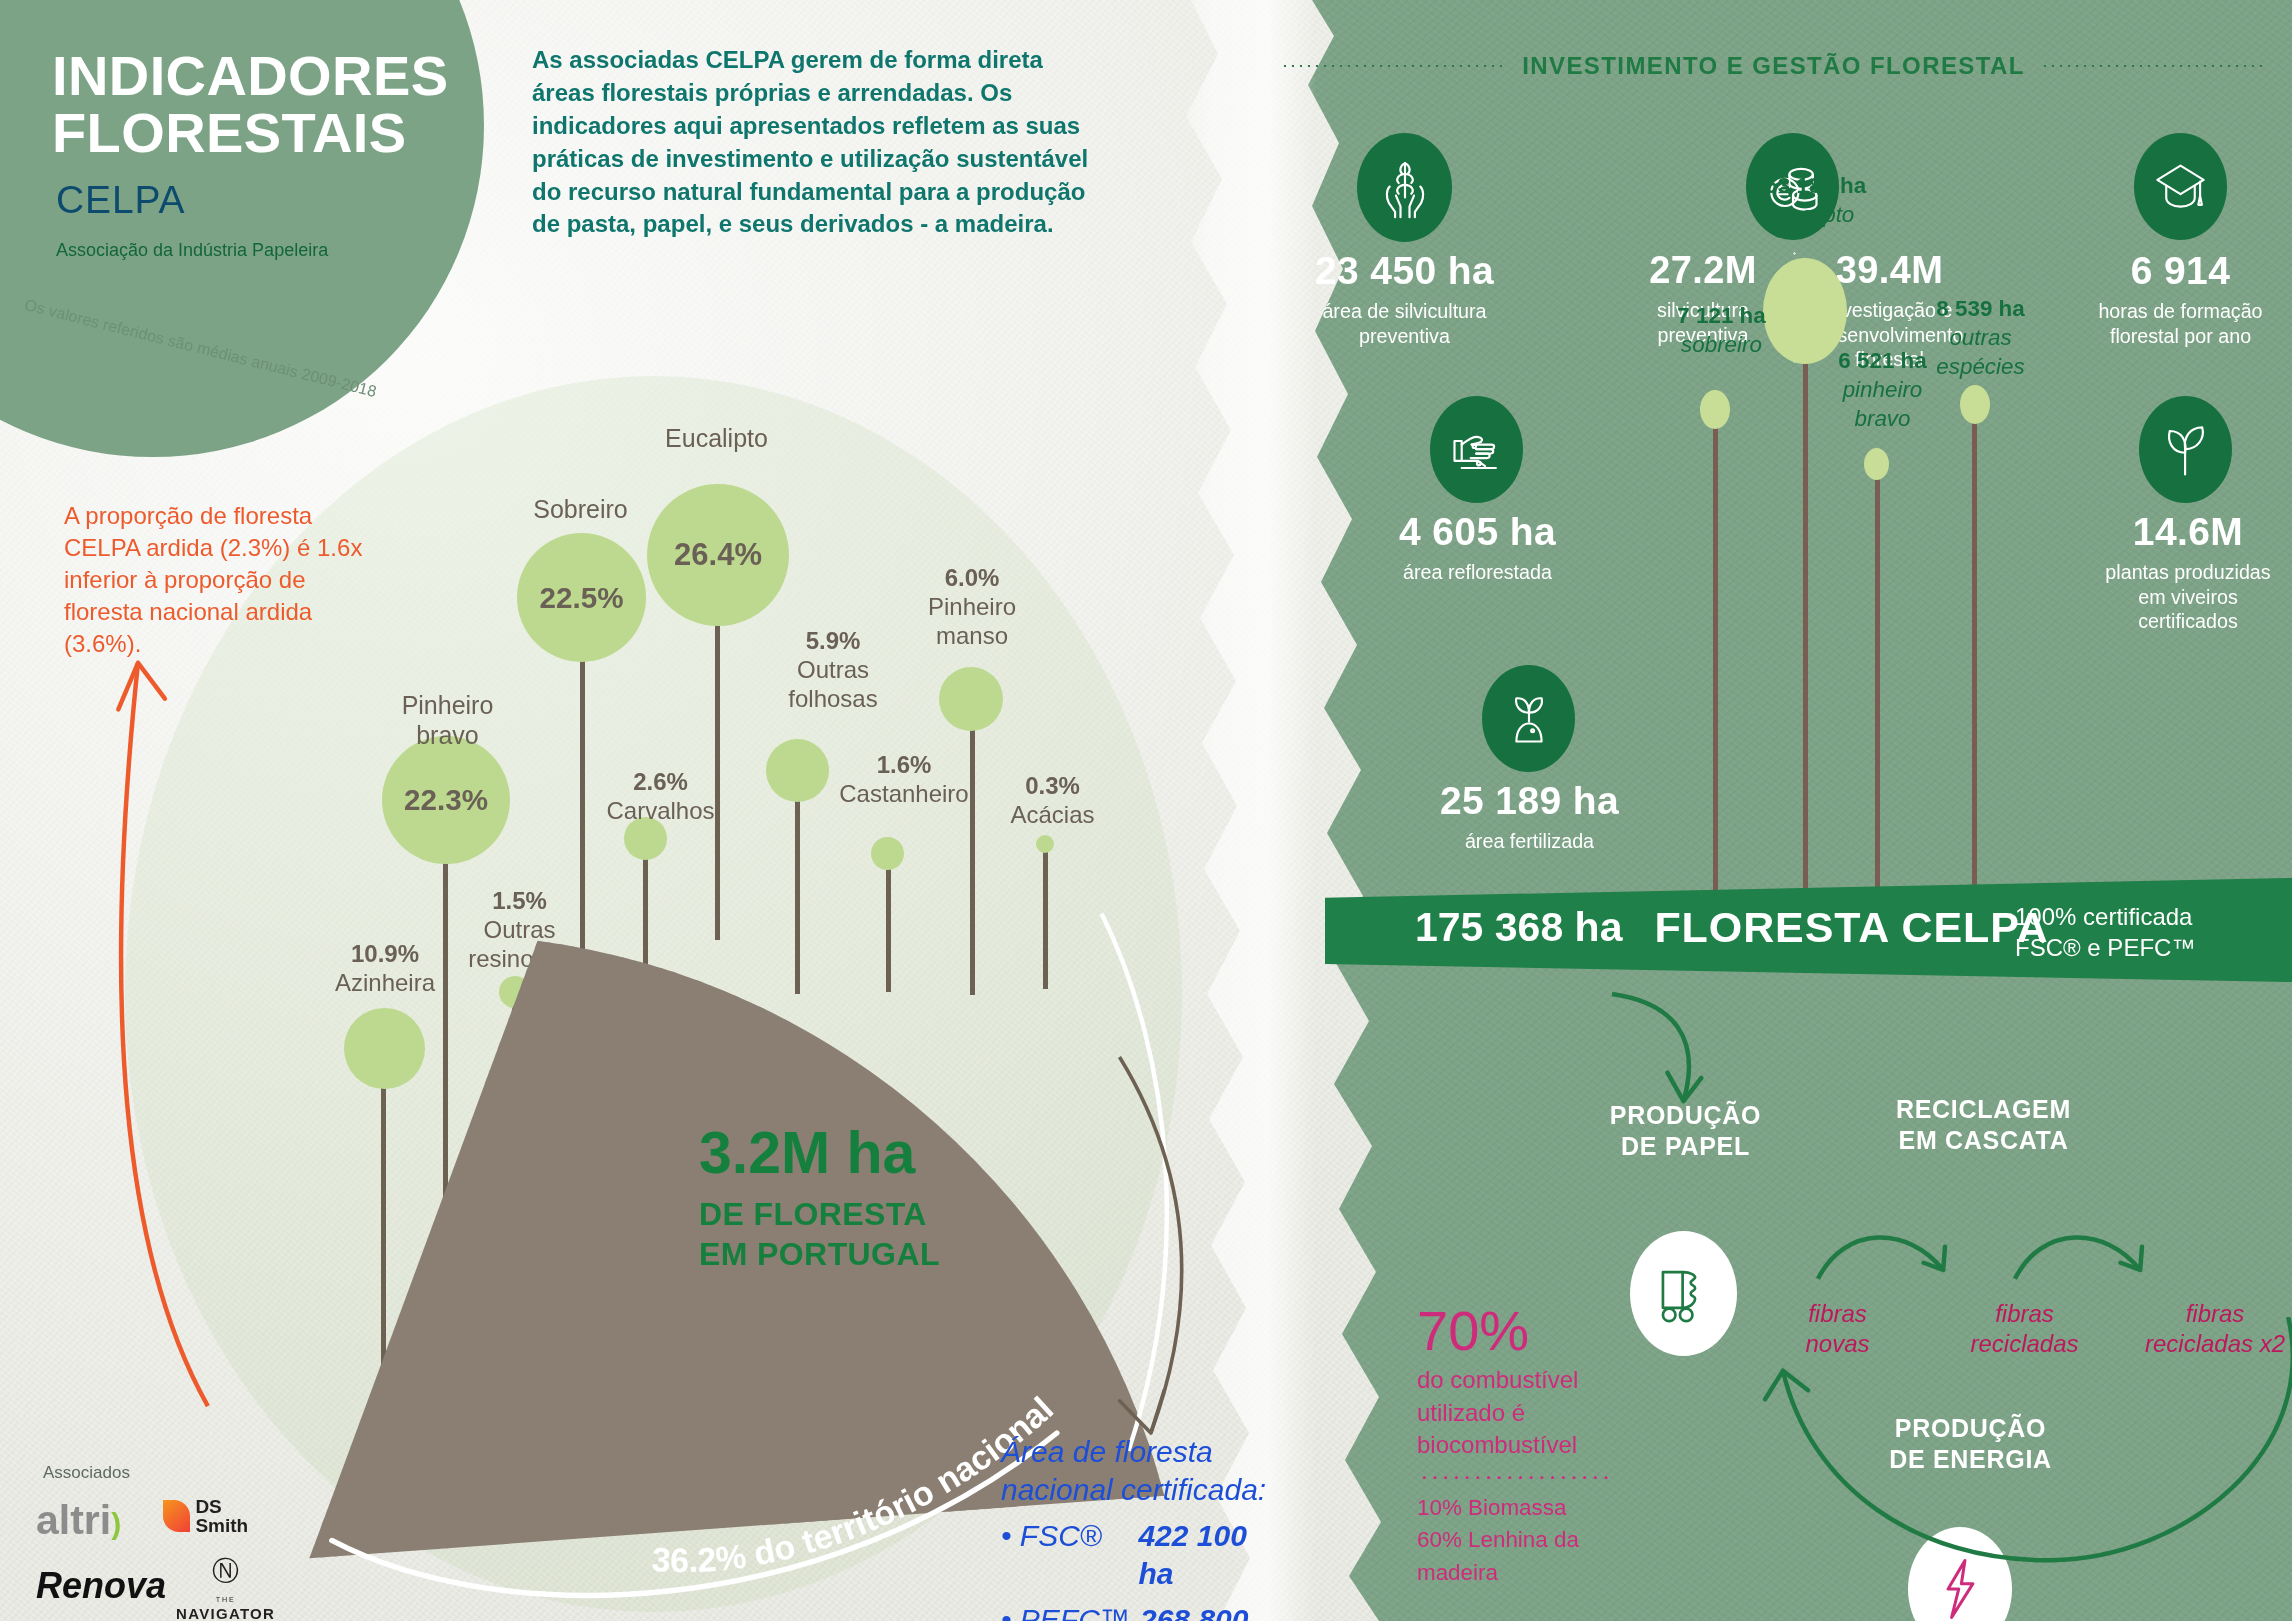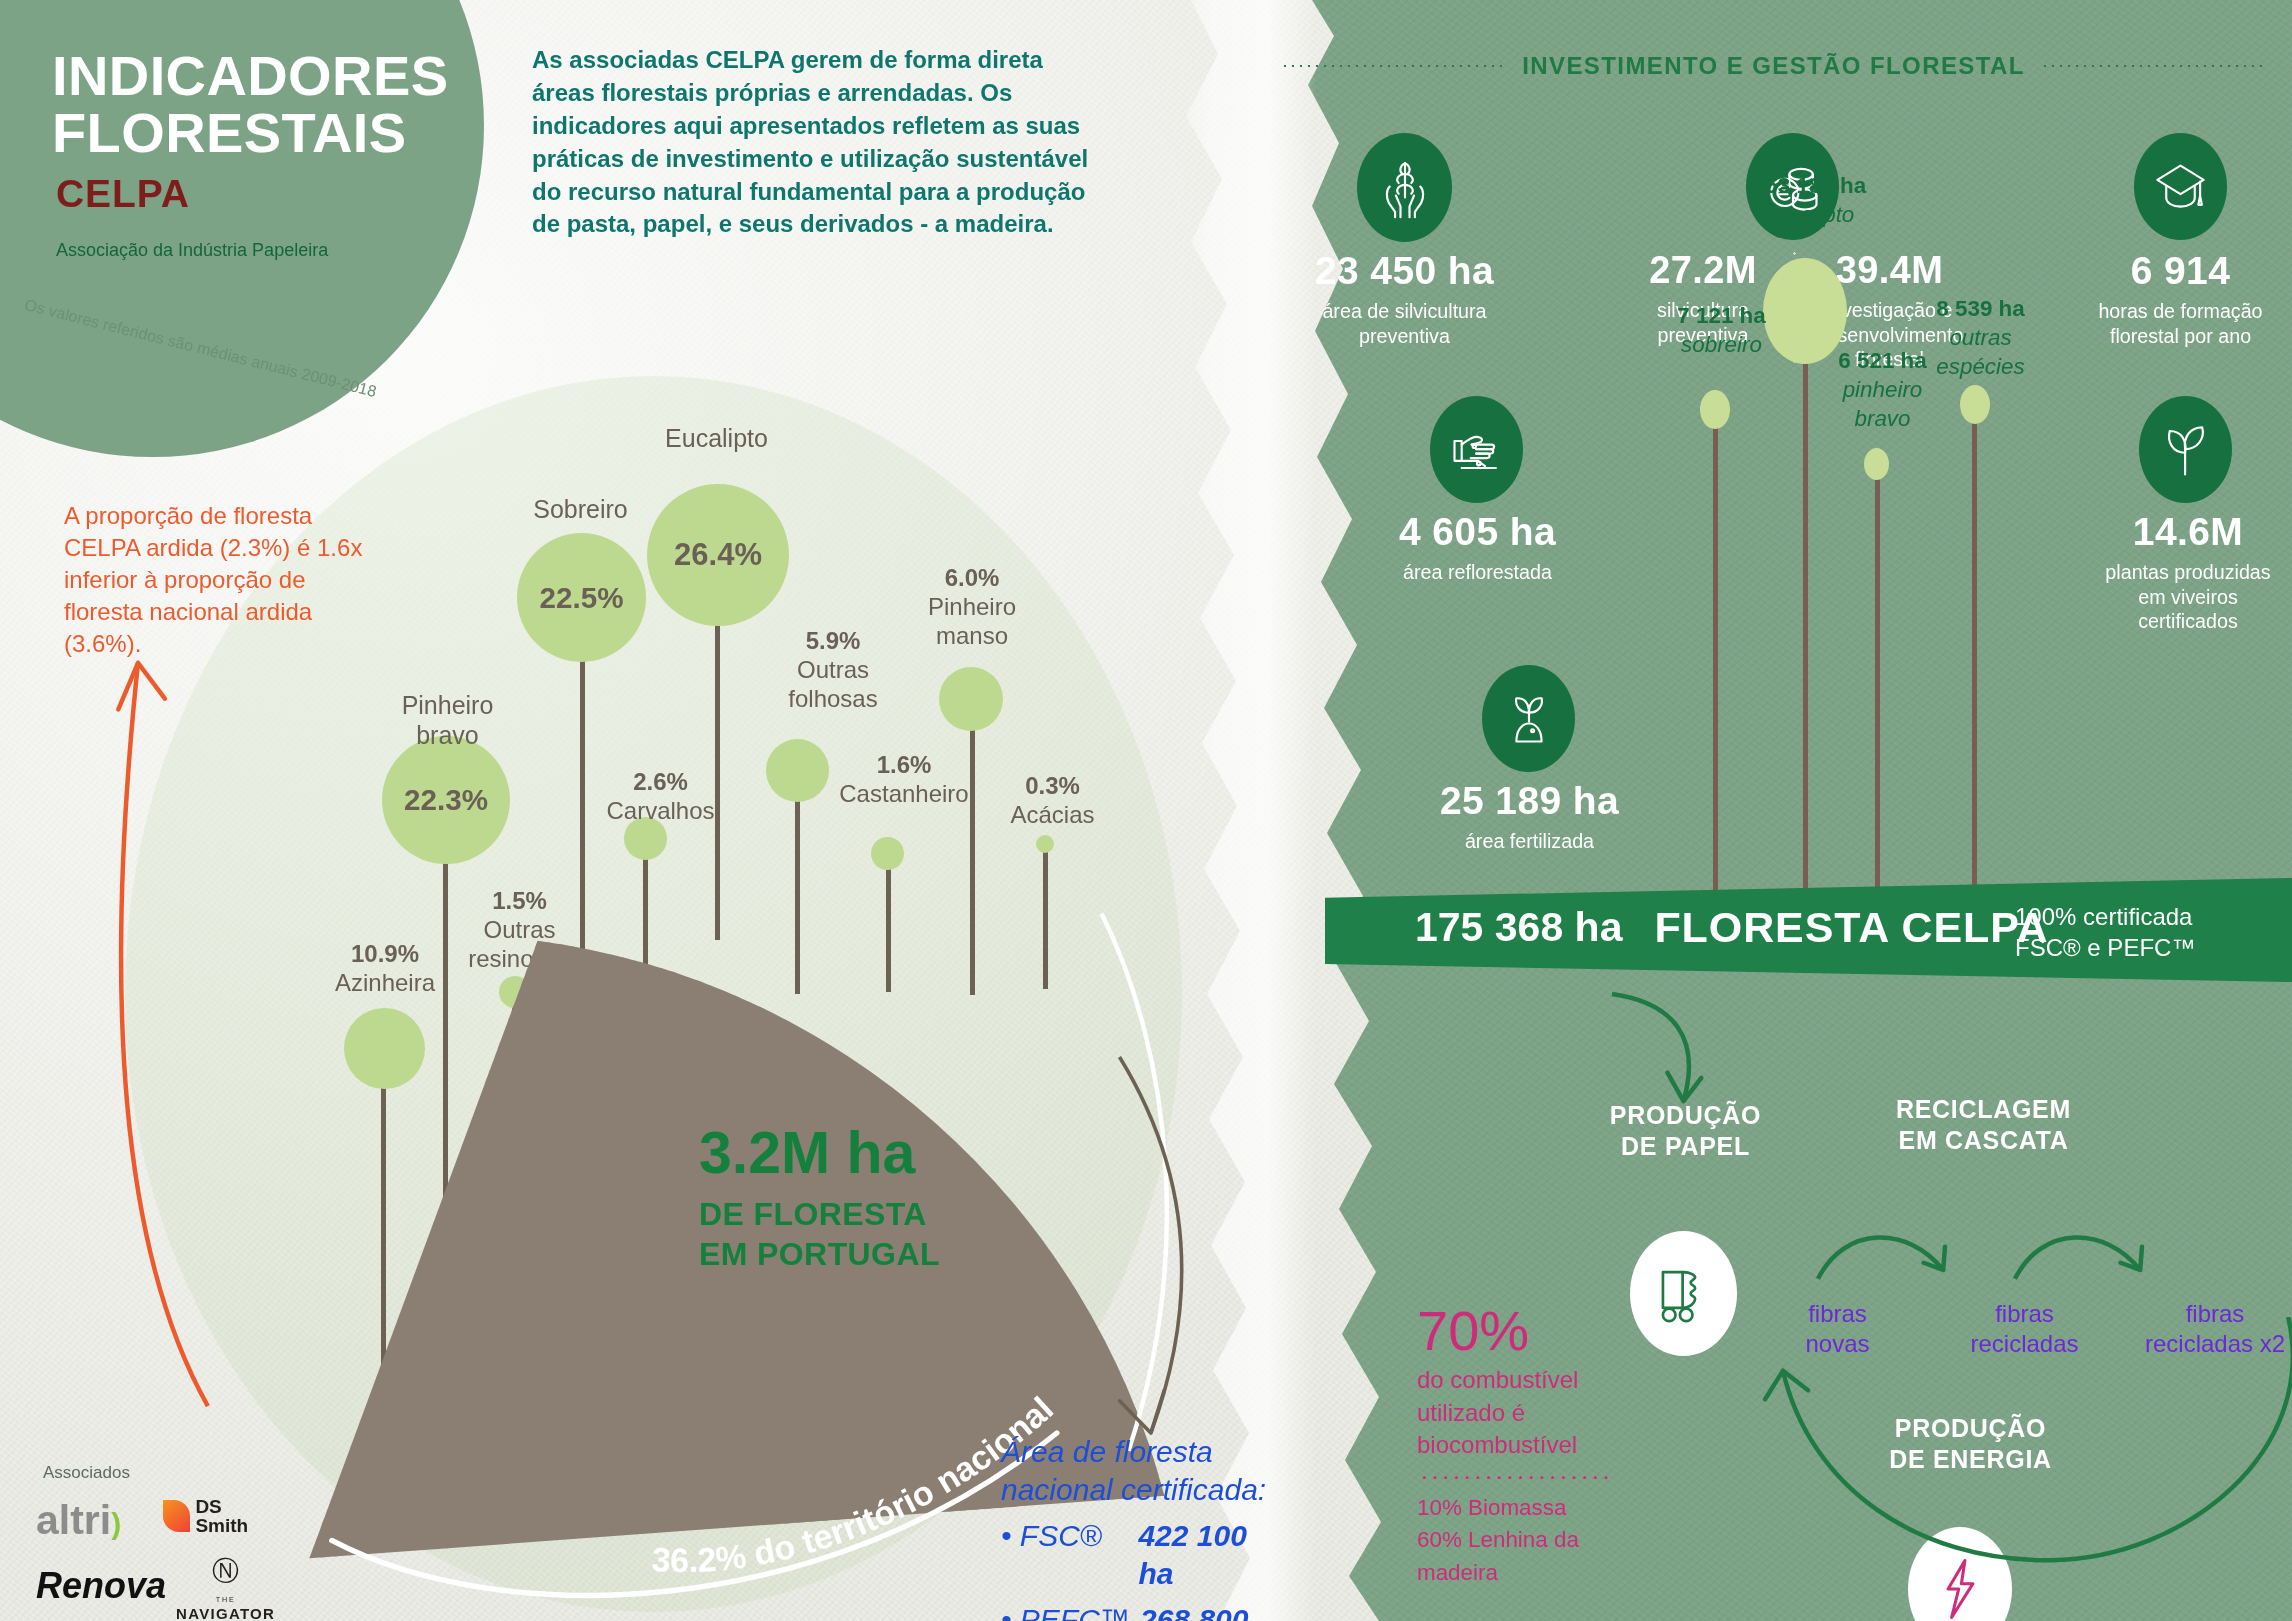--- a/index.html
+++ b/index.html
@@ -55,22 +55,22 @@
   }
 
   
   .title{
     position:absolute;left:52px;top:47px;width:421px;
     color:#ffffff;font-weight:bold;font-size:56px;line-height:1.02;
     letter-spacing:0.4px;font-stretch:condensed;
   }
   .title .l2{display:block;}
   .celpa-name{
-    position:absolute;left:56px;top:172px;color:#7f1d1d;
-    font-size:39px;font-weight:bold;letter-spacing:0.9px;
+    position:absolute;left:56px;top:178px;color:#0c4a6e;
+    font-size:39px;font-weight:normal;letter-spacing:0.9px;
   }
   .celpa-sub{
     position:absolute;left:56px;top:240px;color:#13663c;font-size:18px;
   }
   .curved-note{
     position:absolute;left:27px;top:296px;width:430px;height:107px;
     color:#6d8f76;font-size:16px;
     transform:rotate(14deg);transform-origin:left top;
   }
   .intro{
@@ -152,21 +152,21 @@
     position:absolute;left:1325px;top:878px;width:967px;height:104px;background:#1f8049;
     clip-path:polygon(0 19.7px, 100% 0, 100% 100%, 0 86px);
   }
   .band-txt{position:absolute;top:903px;left:1415px;display:flex;align-items:center;gap:32px;color:#fff;}
   .band-txt .n{font-size:41px;font-weight:bold;}
   .band-txt .t{font-size:43px;font-weight:bold;letter-spacing:0.9px;}
   .band-right{position:absolute;top:901px;left:2015px;color:#fff;font-size:24px;line-height:1.3;}
 
   
   .cyc-head{position:absolute;color:#fff;font-size:25px;font-weight:bold;text-align:center;letter-spacing:0.7px;line-height:1.25;}
-  .cyc-lab{position:absolute;color:#6d28d9;font-size:24px;text-align:center;line-height:1.25;}
+  .cyc-lab{position:absolute;color:#be185d;font-size:24px;text-align:center;line-height:1.25;font-style:italic;}
   .pink-block{position:absolute;left:1417px;top:1303px;width:242px;color:#cf2b7c;}
   .pink-block .p70{font-size:56px;line-height:1;}
   .pink-block .ptxt{font-size:24px;line-height:1.35;margin-top:5.4px;}
   .pink-dots{width:193px;height:3.6px;margin:14.3px 0 12.5px 1.8px;
     background-image:radial-gradient(circle, #cf2b7c 1.5px, rgba(0,0,0,0) 1.7px);
     background-size:10.7px 3.6px;}
   .pink-block .psmall{font-size:22.4px;line-height:1.45;}
 </style>
 </head>
 <body>

